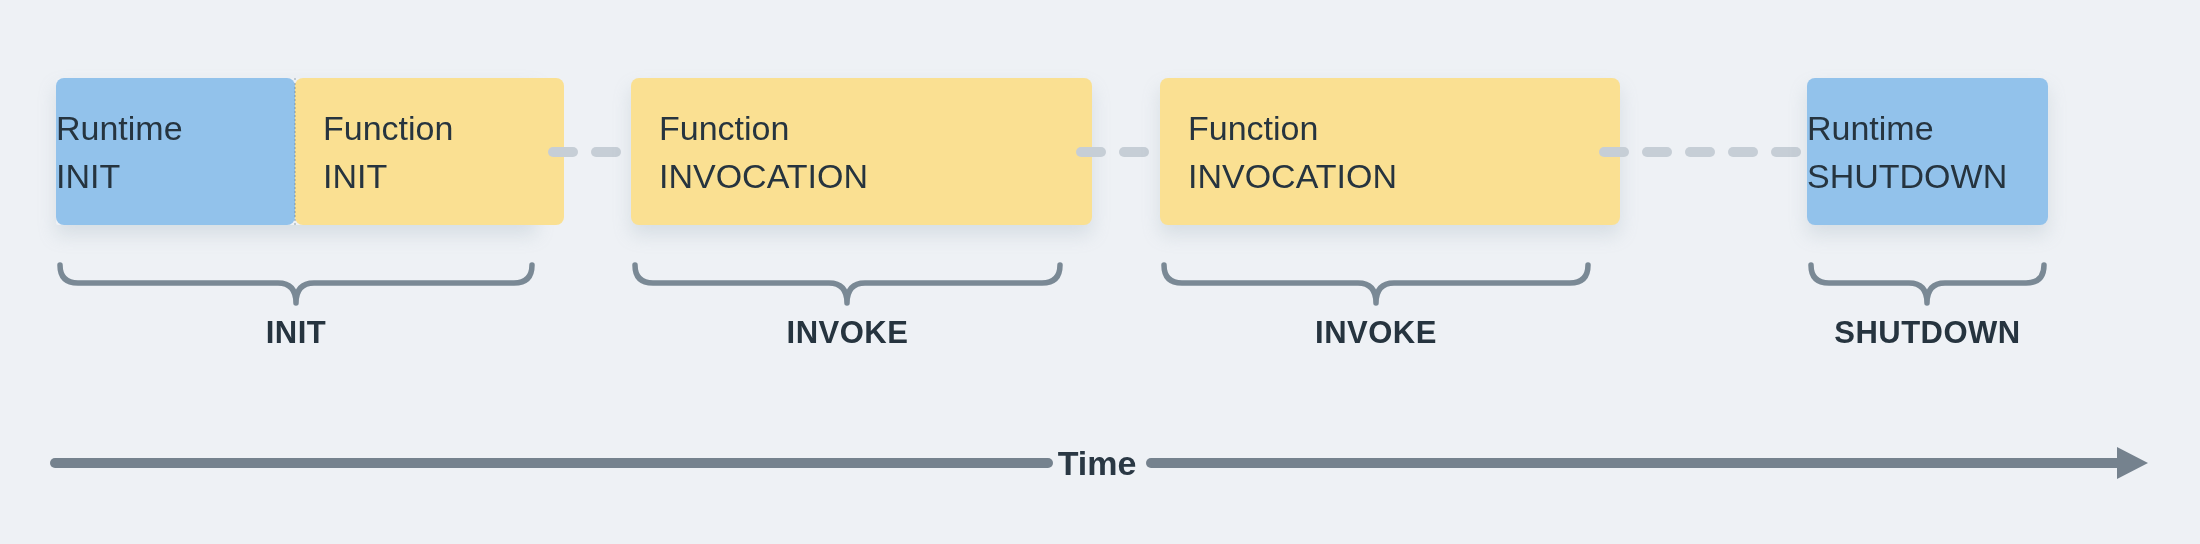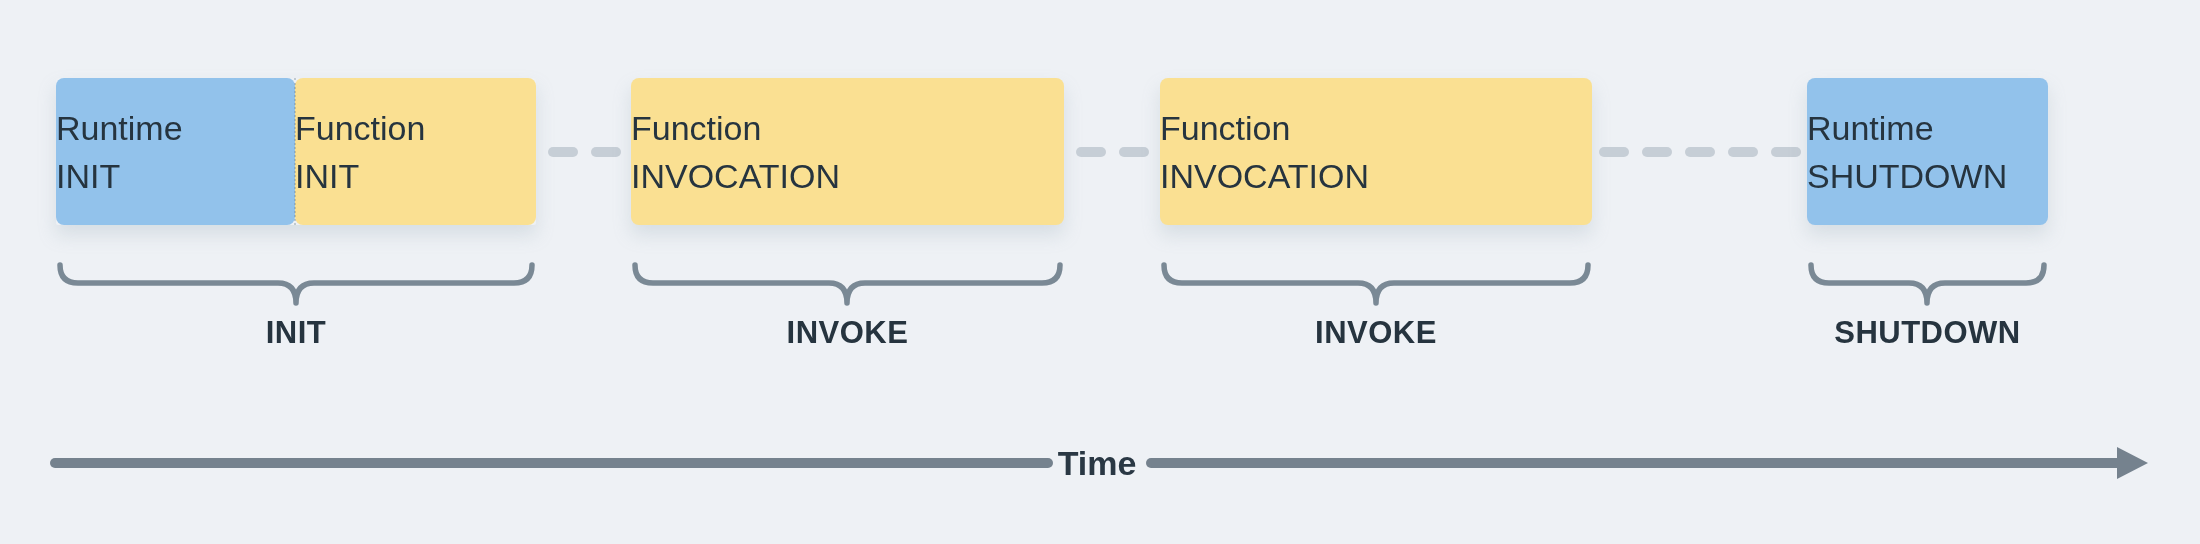--- a/index.html
+++ b/index.html
@@ -14,21 +14,21 @@
   .box {
     position: absolute; top: 78px; height: 147px;
     display: flex; flex-direction: column; align-items: flex-start; justify-content: center;
     border-radius: 8px;
     box-shadow: 0 10px 18px rgba(149,166,181,0.25);
     color: #26343F;
     font-size: 34px; line-height: 48px; font-weight: 500;
     text-align: center;
   }
   .box.blue   { background: #92C2EB; }
-  .box.yellow { background: #FAE092; }
+  .box.yellow { background: #FAE092; padding-left: 28px; }
   .box.joined { box-shadow: none; }
   .box-shadow-wrap {
     position: absolute; top: 78px; height: 147px;
     box-shadow: 0 10px 18px rgba(149,166,181,0.25);
     border-radius: 2px;
   }
   .divider {
     position: absolute; top: 78px; height: 147px; width: 0;
     border-left: 2px dotted rgba(107,125,140,0.35);
   }

